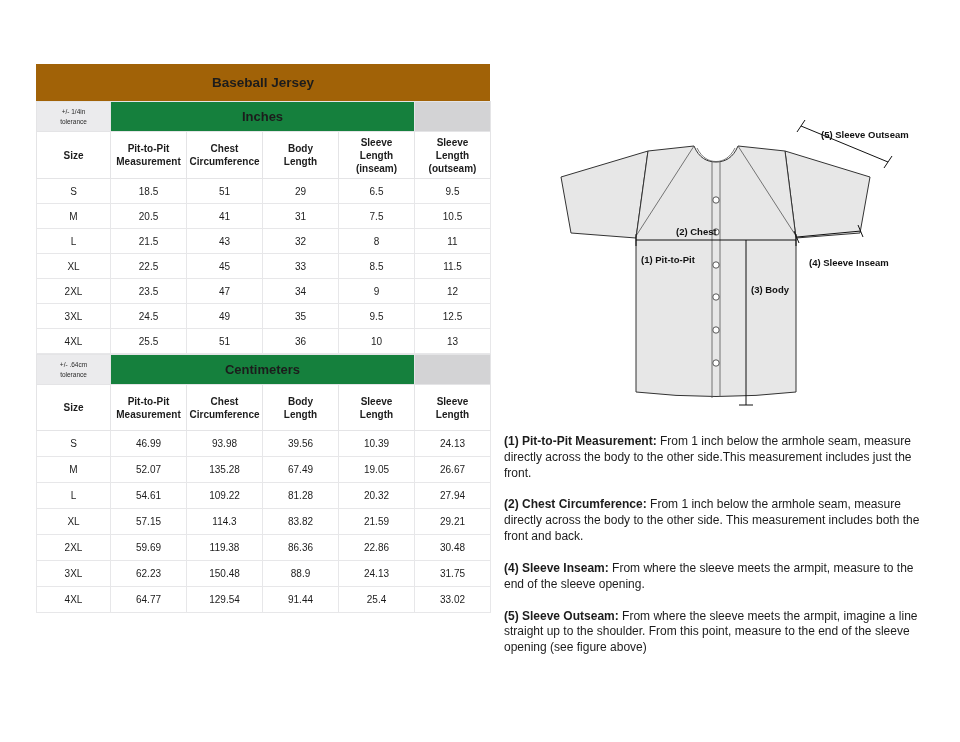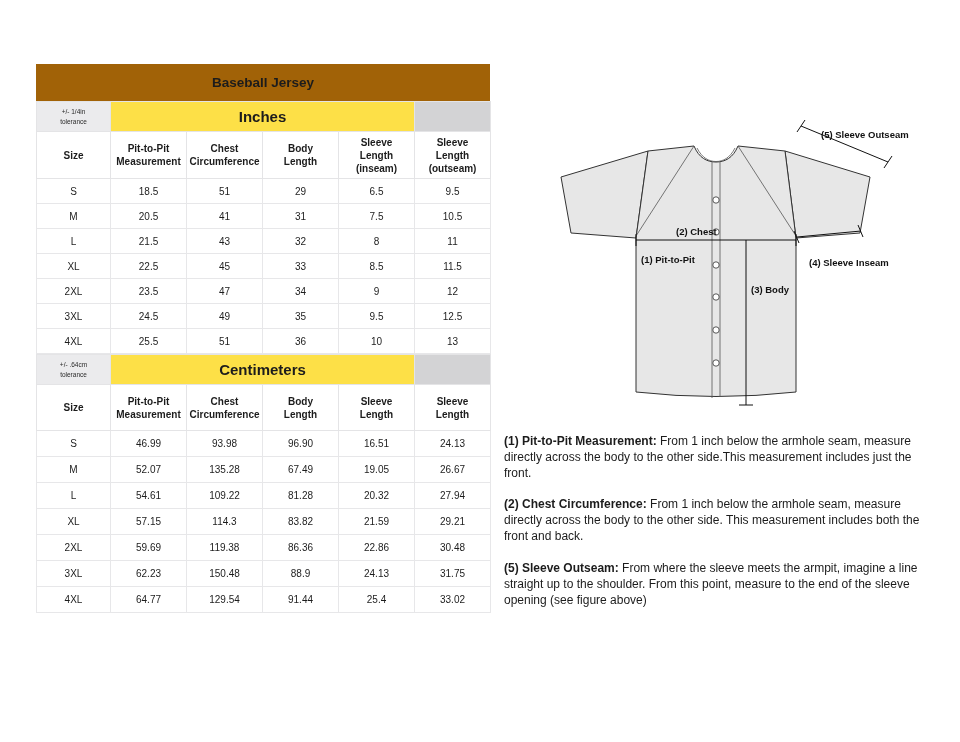--- a/index.html
+++ b/index.html
@@ -9,21 +9,21 @@
 
   
   .size-chart { position:absolute; left:36px; top:64px; width:454px; }
   .chart-title { height:37px; background:#a16207; display:flex; align-items:center;
     justify-content:center; font-weight:bold; font-size:13.5px; }
   table { width:454px; border-collapse:collapse; table-layout:fixed; }
   col.c-size { width:74px; } col.c-val { width:76px; }
   .unit-row th { height:30px; border:1px solid #e4e4e6; }
   .tolerance { background:#ebebed; font-weight:normal; font-size:6.5px;
     line-height:1.45; white-space:pre-line; color:#2a2a2a; }
-  .unit { background:#fde047; font-size:15px; font-weight:bold; }
+  .unit { background:#15803d; font-size:13px; font-weight:bold; }
   .unit-end { background:#d3d3d5; }
   .head-row th { background:#ffffff; font-size:10px; font-weight:bold;
     white-space:pre-line; line-height:1.3; border:1px solid #e4e4e6;
     text-align:center; vertical-align:middle; }
   .inches .head-row th { height:47px; }
   .cm .head-row th { height:46px; }
   tbody td { text-align:center; vertical-align:middle; font-size:10px;
     border:1px solid #e7e7e9; }
   .inches tbody td { height:25px; }
   .cm tbody td { height:26px; }
@@ -164,22 +164,22 @@
 Length</th>
           <th>Sleeve
 Length</th>
         </tr>
     </thead>
     <tbody>
         <tr>
           <td>S</td>
           <td>46.99</td>
           <td>93.98</td>
-          <td>96.90</td>
-          <td>16.51</td>
+          <td>39.56</td>
+          <td>10.39</td>
           <td>24.13</td>
         </tr>
         <tr>
           <td>M</td>
           <td>52.07</td>
           <td>135.28</td>
           <td>67.49</td>
           <td>19.05</td>
           <td>26.67</td>
         </tr>
@@ -275,16 +275,20 @@
 <div class="descriptions">
   <p>
     <strong>(1) Pit-to-Pit Measurement:</strong>
     <span>From 1 inch below the armhole seam, measure directly across the body to the other side.This measurement includes just the front.</span>
   </p>
   <p>
     <strong>(2) Chest Circumference:</strong>
     <span>From 1 inch below the armhole seam, measure directly across the body to the other side. This measurement includes both the front and back.</span>
   </p>
   <p>
+    <strong>(4) Sleeve Inseam:</strong>
+    <span>From where the sleeve meets the armpit, measure to the end of the sleeve opening.</span>
+  </p>
+  <p>
     <strong>(5) Sleeve Outseam:</strong>
     <span>From where the sleeve meets the armpit, imagine a line straight up to the shoulder. From this point, measure to the end of the sleeve opening (see figure above)</span>
   </p>
 </div>
 
 </body></html>

